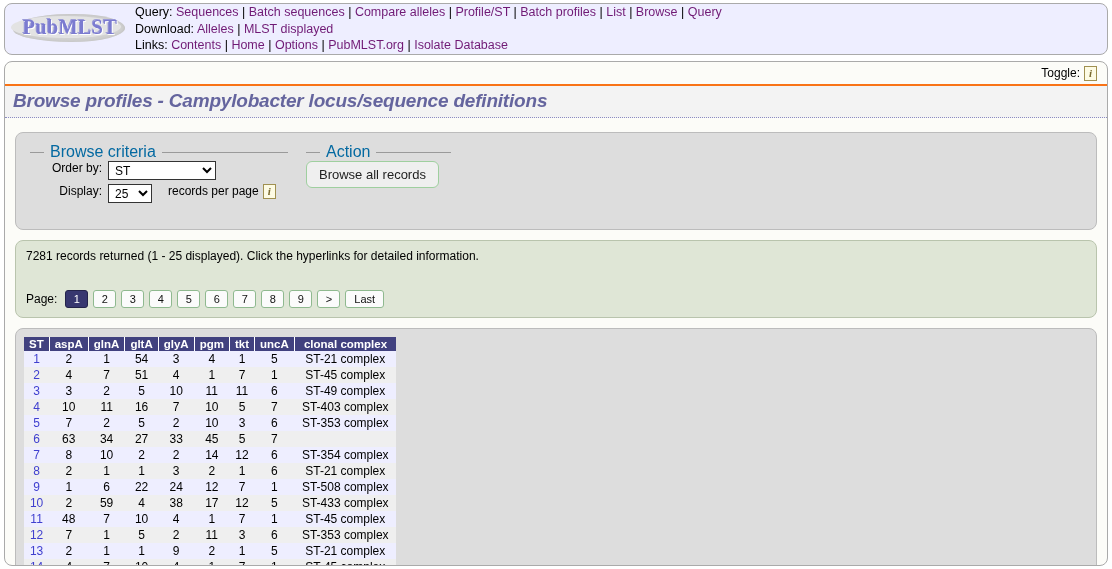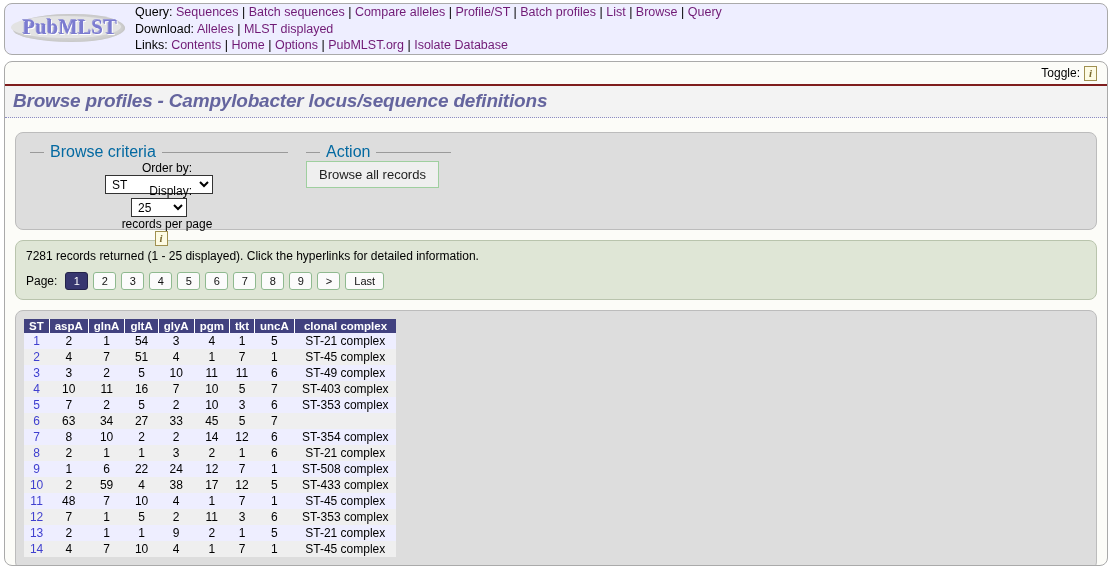--- a/index.html
+++ b/index.html
@@ -110,21 +110,21 @@
     font-size: 11px;
     font-weight: bold;
     color: #7a6a30;
     background: #fdfbe4;
     border: 1px solid #a09050;
     margin-left: 4px;
     vertical-align: middle;
   }
 
   #title-band {
-    border-top: 2px solid #7f1d1d;
+    border-top: 2px solid #f97316;
     border-bottom: 1px dotted #8b8bc2;
     background: #f3f3f3;
     padding: 4px 8px 5px 8px;
   }
   #page-title {
     font-family: "Liberation Sans", sans-serif;
     font-style: italic;
     font-weight: bold;
     font-size: 19px;
     color: #65659e;
@@ -152,69 +152,67 @@
     color: #0369a1;
     font-size: 16px;
     padding: 0 6px;
     margin-left: 14px;
   }
   #grp-browse { left: 14px; width: 258px; }
   #grp-action { left: 290px; width: 145px; }
 
   .form-row {
     display: flex;
-    align-items: center;
     height: 21px;
     margin-bottom: 2px;
-    flex-direction: column;
   }
   .form-row .flabel {
     width: 72px;
     text-align: right;
     padding-right: 6px;
     font-size: 12px;
     color: #000;
   }
   select.pm {
     font-family: "Liberation Sans", sans-serif;
     font-size: 12px;
     background: #ffffff;
     border: 1px solid #333333;
     border-radius: 0;
     padding: 1px 2px;
     height: 19px;
     color: #000;
   }
   #sel-order { width: 108px; }
   #sel-direction { width: 86px; }
-  #sel-display { width: 56px; }
+  #sel-display { width: 44px; }
   .rpp { margin-left: 16px; font-size: 12px; }
 
   #browse-all-btn {
     font-family: "Liberation Sans", sans-serif;
     font-size: 13px;
     color: #222;
     background: #efefef;
     border: 1px solid #9fcf9f;
-    border-radius: 0;
+    border-radius: 6px;
     padding: 5px 12px;
     cursor: pointer;
   }
 
   
   #results-box {
     margin: 10px 10px 0 10px;
     background: #dfe6d6;
     border: 1px solid #b9c4ad;
     border-radius: 8px;
     padding: 8px 10px 9px 10px;
   }
   #results-text { font-size: 12px; color: #000; }
   #pager {
-    margin-top: 9px;
+    margin-top: 27px;
     display: flex;
     align-items: center;
     gap: 5px;
   }
   #pager .pg-label { font-size: 12px; margin-right: 3px; }
   .pgbtn {
     display: inline-block;
     min-width: 11px;
     text-align: center;
     font-size: 11px;

